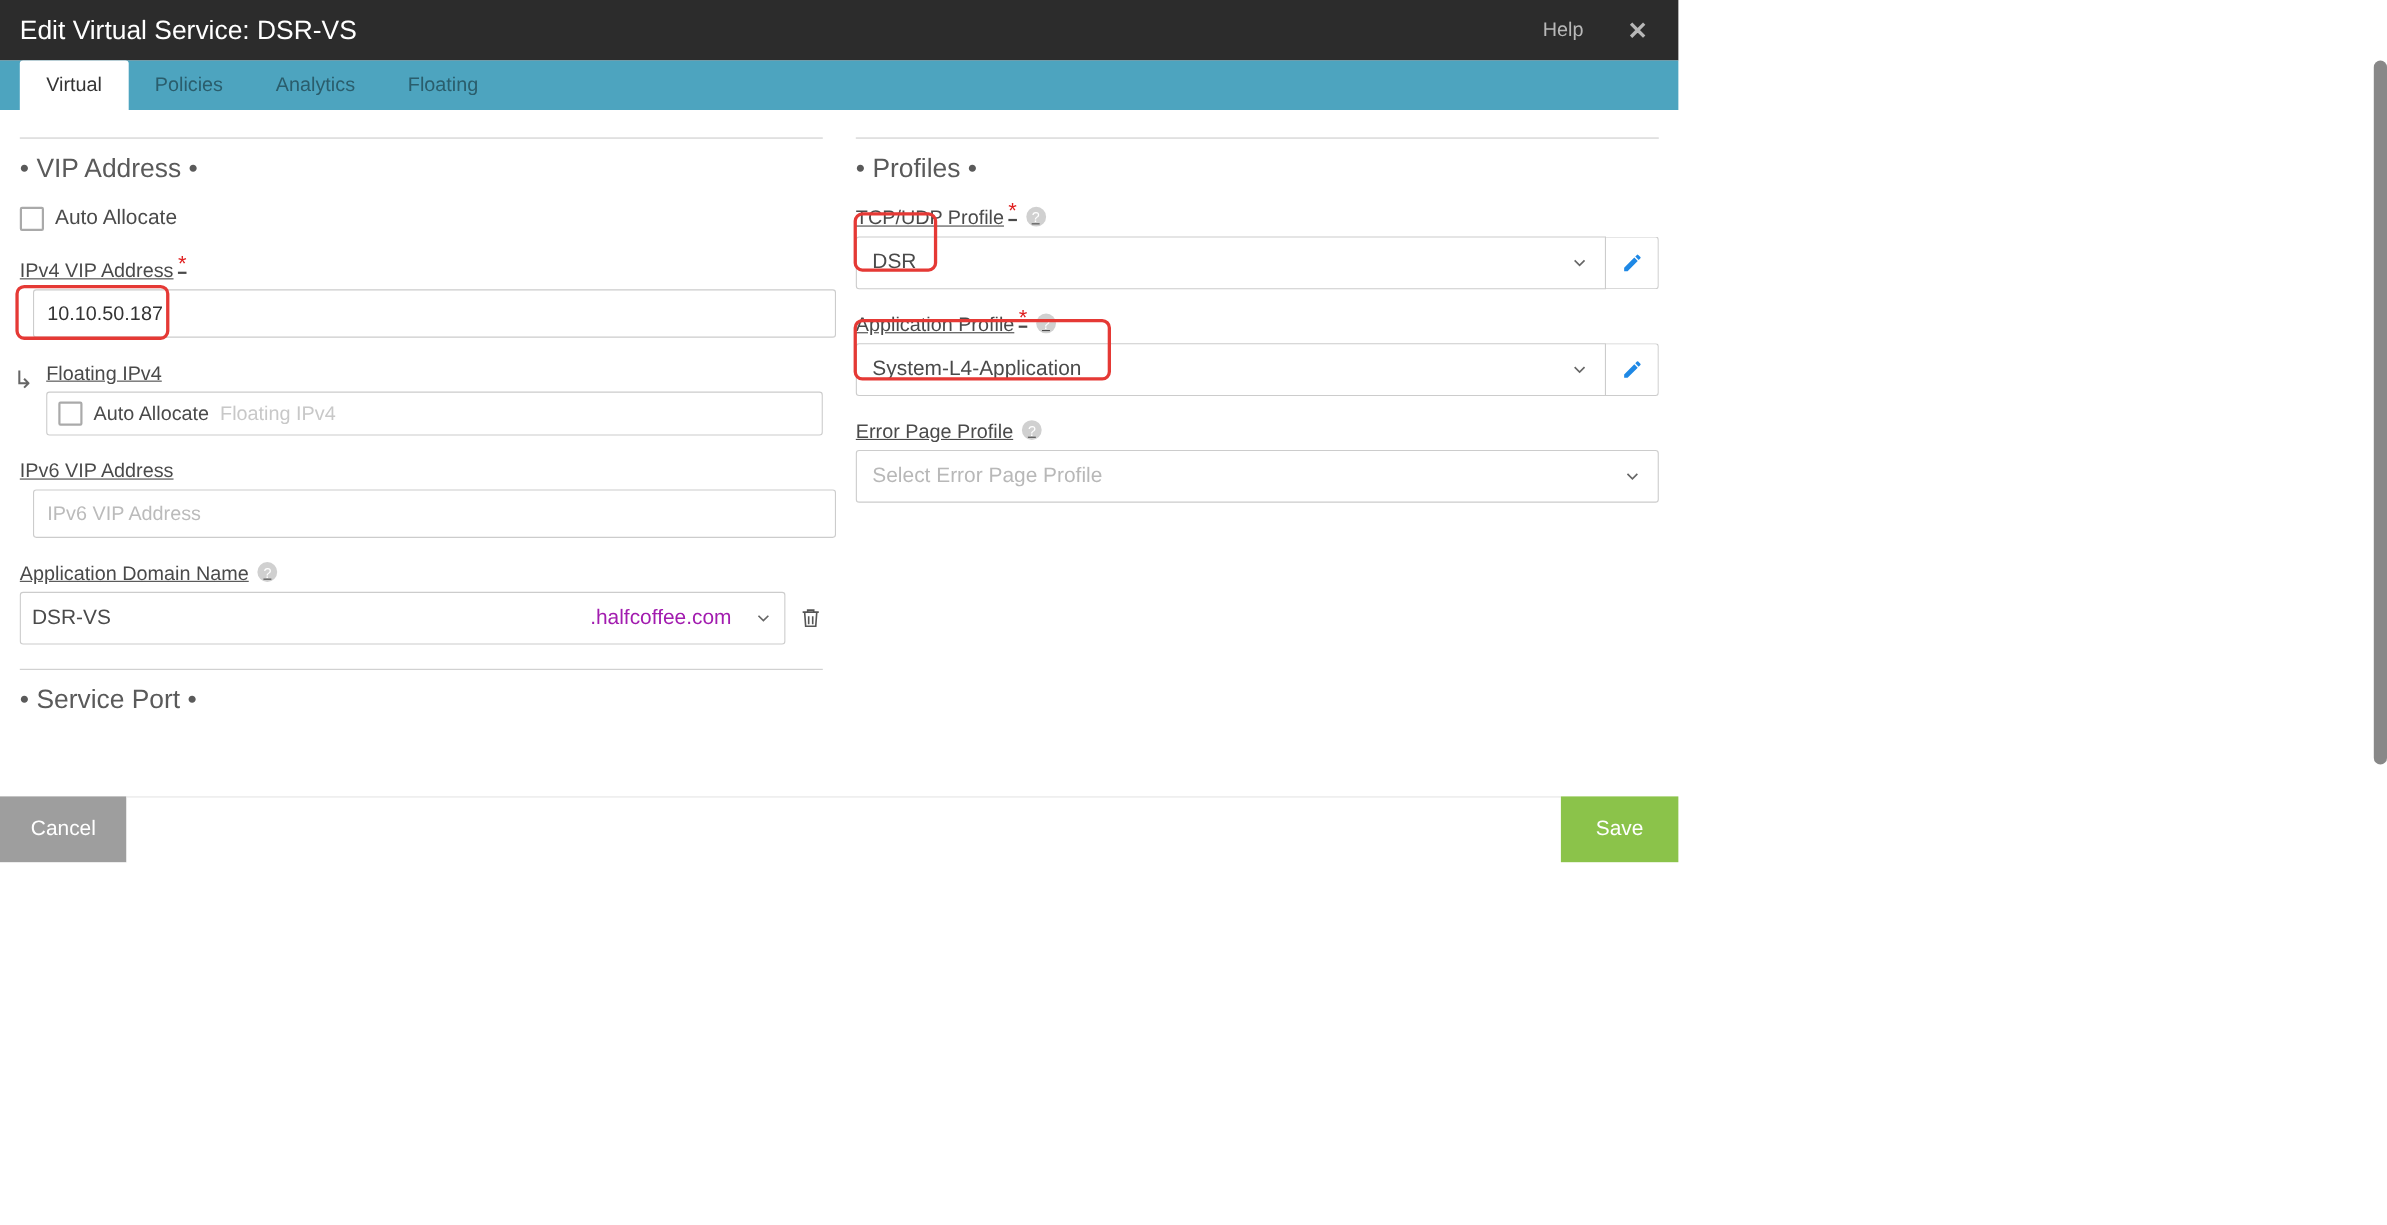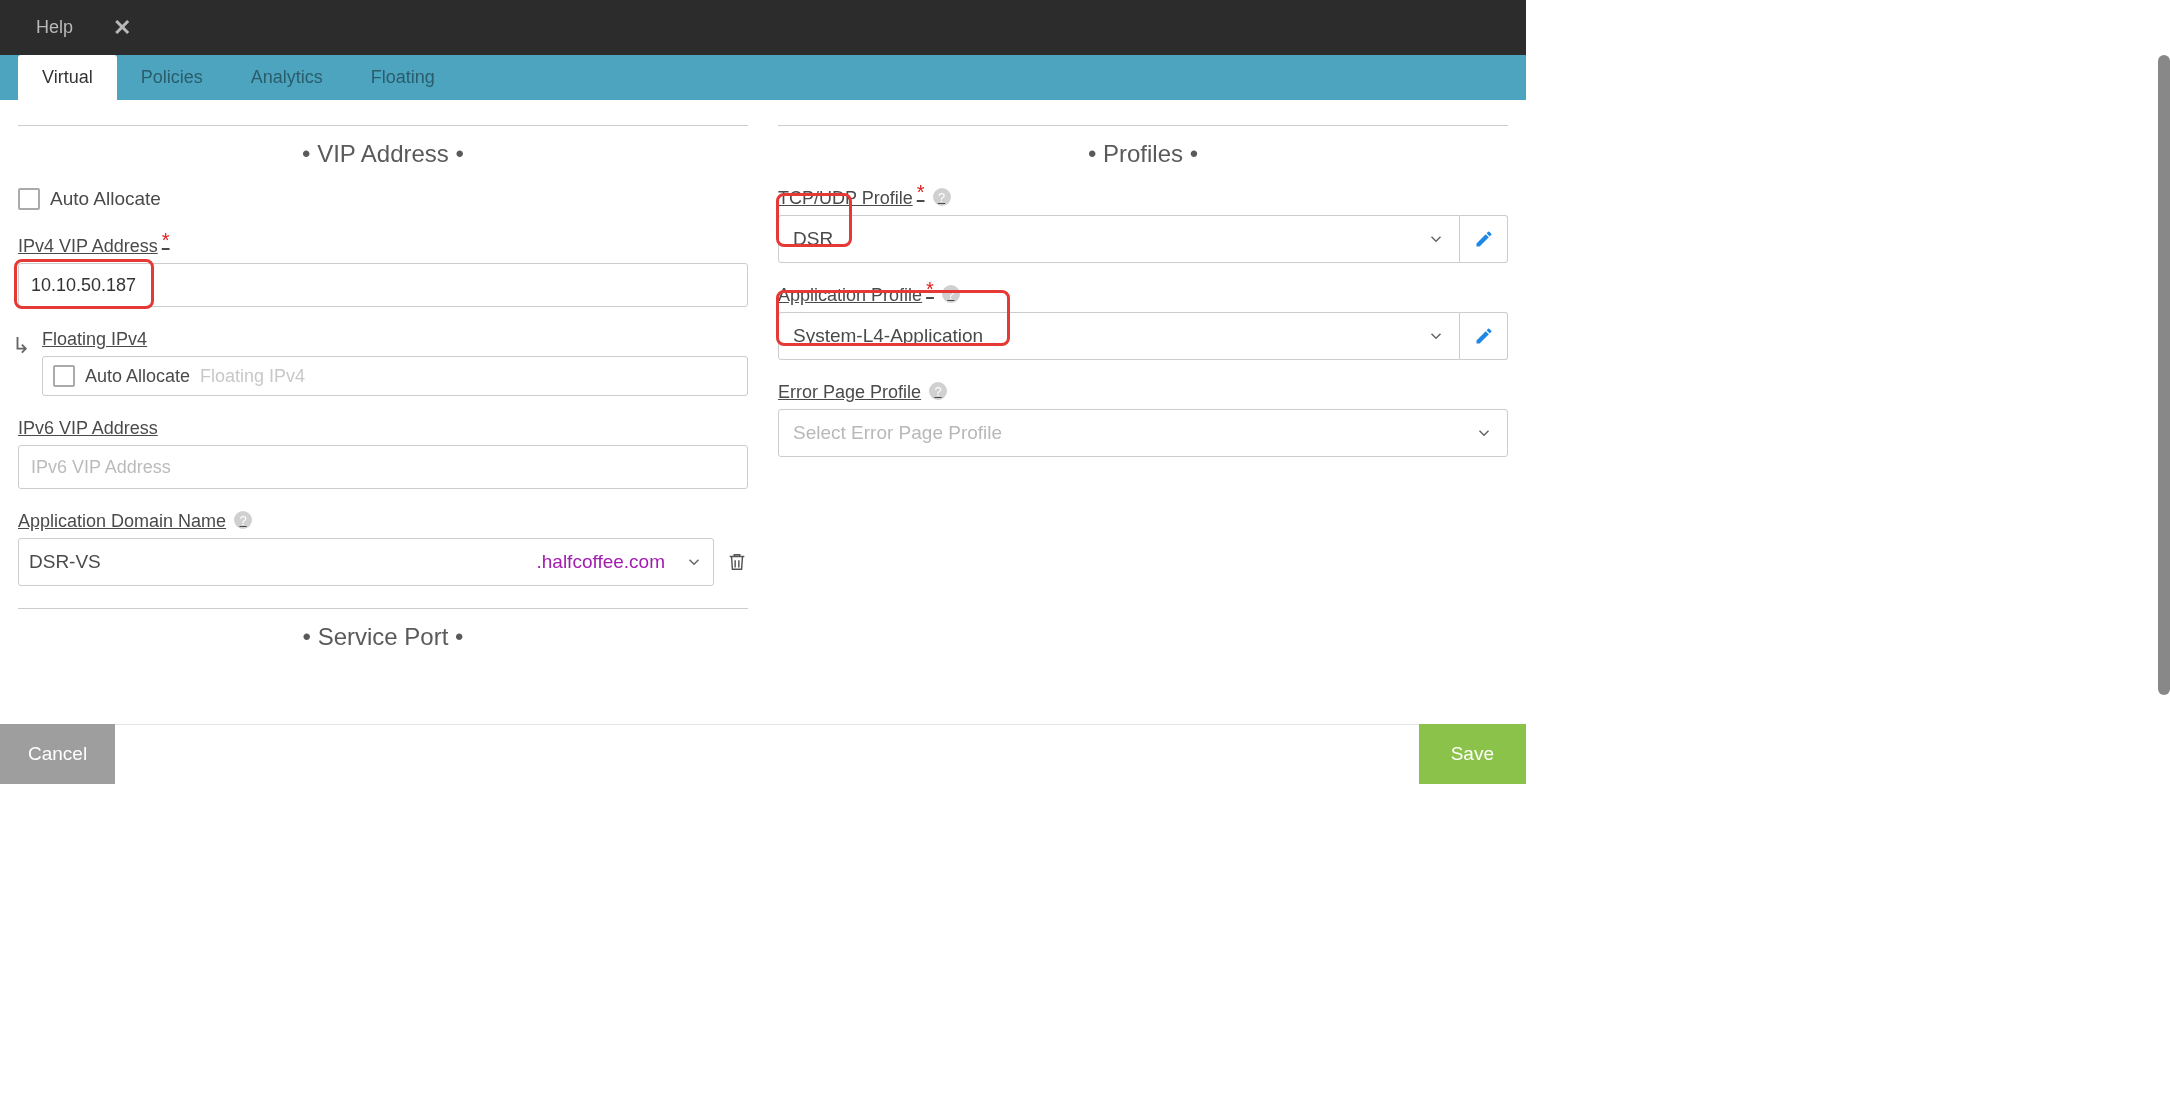--- a/index.html
+++ b/index.html
@@ -10,26 +10,26 @@
   .hdr-title { font-size: 24px; font-weight: 400; flex: 1; }
   .hdr-help { color: #b8b8b8; font-size: 18px; padding: 0 18px; cursor: pointer; }
   .hdr-close { color: #b8b8b8; font-size: 22px; padding: 0 10px 0 22px; cursor: pointer; font-weight: bold; }
   
   .tabbar { background: #4da4bf; display: flex; padding-left: 18px; height: 45px; align-items: flex-end; }
   .tab { padding: 12px 24px; font-size: 18px; color: #2a5d6c; cursor: pointer; }
   .tab.active { background: #fff; color: #333; border-top-left-radius: 3px; border-top-right-radius: 3px; }
   
   .content { flex: 1; overflow-y: auto; padding: 25px 18px 0 18px; display: flex; gap: 30px; }
   .col { flex: 1; display: flex; flex-direction: column; }
-  .panel-head { border-top: 1px solid #ccc; text-align: center; padding: 14px 0 20px 0; font-size: 24px; color: #5a5a5a; }
+  .panel-head { border-top: 1px solid #ccc; padding: 14px 0 20px 0; font-size: 24px; color: #5a5a5a; }
   .label { font-size: 18px; color: #4a4a4a; margin-bottom: 6px; display: flex; align-items: flex-start; text-decoration: underline; }
   .req { color: #e02020; font-size: 20px; margin-left: 4px; line-height: 0; position: relative; top: 4px; }
   .help-q { display:inline-flex; width:18px; height:18px; border-radius:50%; background:#d0d0d0; color:#fff; font-size:13px; align-items:center; justify-content:center; margin-left:8px; }
   .field-row { margin-bottom: 22px; }
-  .input { width: 100%; height: 44px; border: 1px solid #ccc; border-radius: 3px; font-size: 18px; padding: 0 12px; color: #333; }
+  .input { width: 100%; height: 44px; border: 1px solid #ccc; border-radius: 3px; font-size: 18px; padding: 0 12px; color: #333; margin-left: 12px; }
   .input::placeholder { color: #bbb; }
   .checkbox-row { display:flex; align-items:center; gap:10px; margin-bottom: 26px; }
   .cb { width: 22px; height: 22px; border: 2px solid #aaa; border-radius: 2px; cursor:pointer; flex-shrink:0; }
   .cb-label { font-size: 19px; color: #4a4a4a; }
   .hl-wrap { position: relative; }
   .hl-over { position: absolute; border: 3px solid #e53935; border-radius: 8px; pointer-events: none; }
   
   .indent-block { margin-left: 24px; position: relative; }
   .arrow-in { position: absolute; left: -30px; top: 4px; font-size: 22px; color: #666; }
   .floating-row { display:flex; align-items:center; gap: 10px; border:1px solid #ccc; border-radius:3px; padding: 8px 10px; margin-top:6px; }
@@ -56,20 +56,21 @@
   .btn-cancel { background:#9e9e9e; color:#fff; font-size:19px; padding: 0 28px; display:flex; align-items:center; cursor:pointer; }
   .footer-spacer { flex:1; background:#fff; border-top:1px solid #e5e5e5; }
   .btn-save { background:#8bc34a; color:#fff; font-size:19px; padding: 0 32px; display:flex; align-items:center; cursor:pointer; }
   
   .scrollbar { position:absolute; right:0; top:55px; width:12px; background: #888; height: 640px; border-radius: 6px; }
 </style>
 </head>
 <body>
 
 <div class="hdr">
+  <div class="hdr-title">Edit Virtual Service: DSR-VS</div>
   <div class="hdr-help">Help</div>
   <div class="hdr-close">
     <span>✕</span>
   </div>
 </div>
 
 <div class="tabbar">
   <div class="tab active">Virtual</div>
   <div class="tab">Policies</div>
   <div class="tab">Analytics</div>

